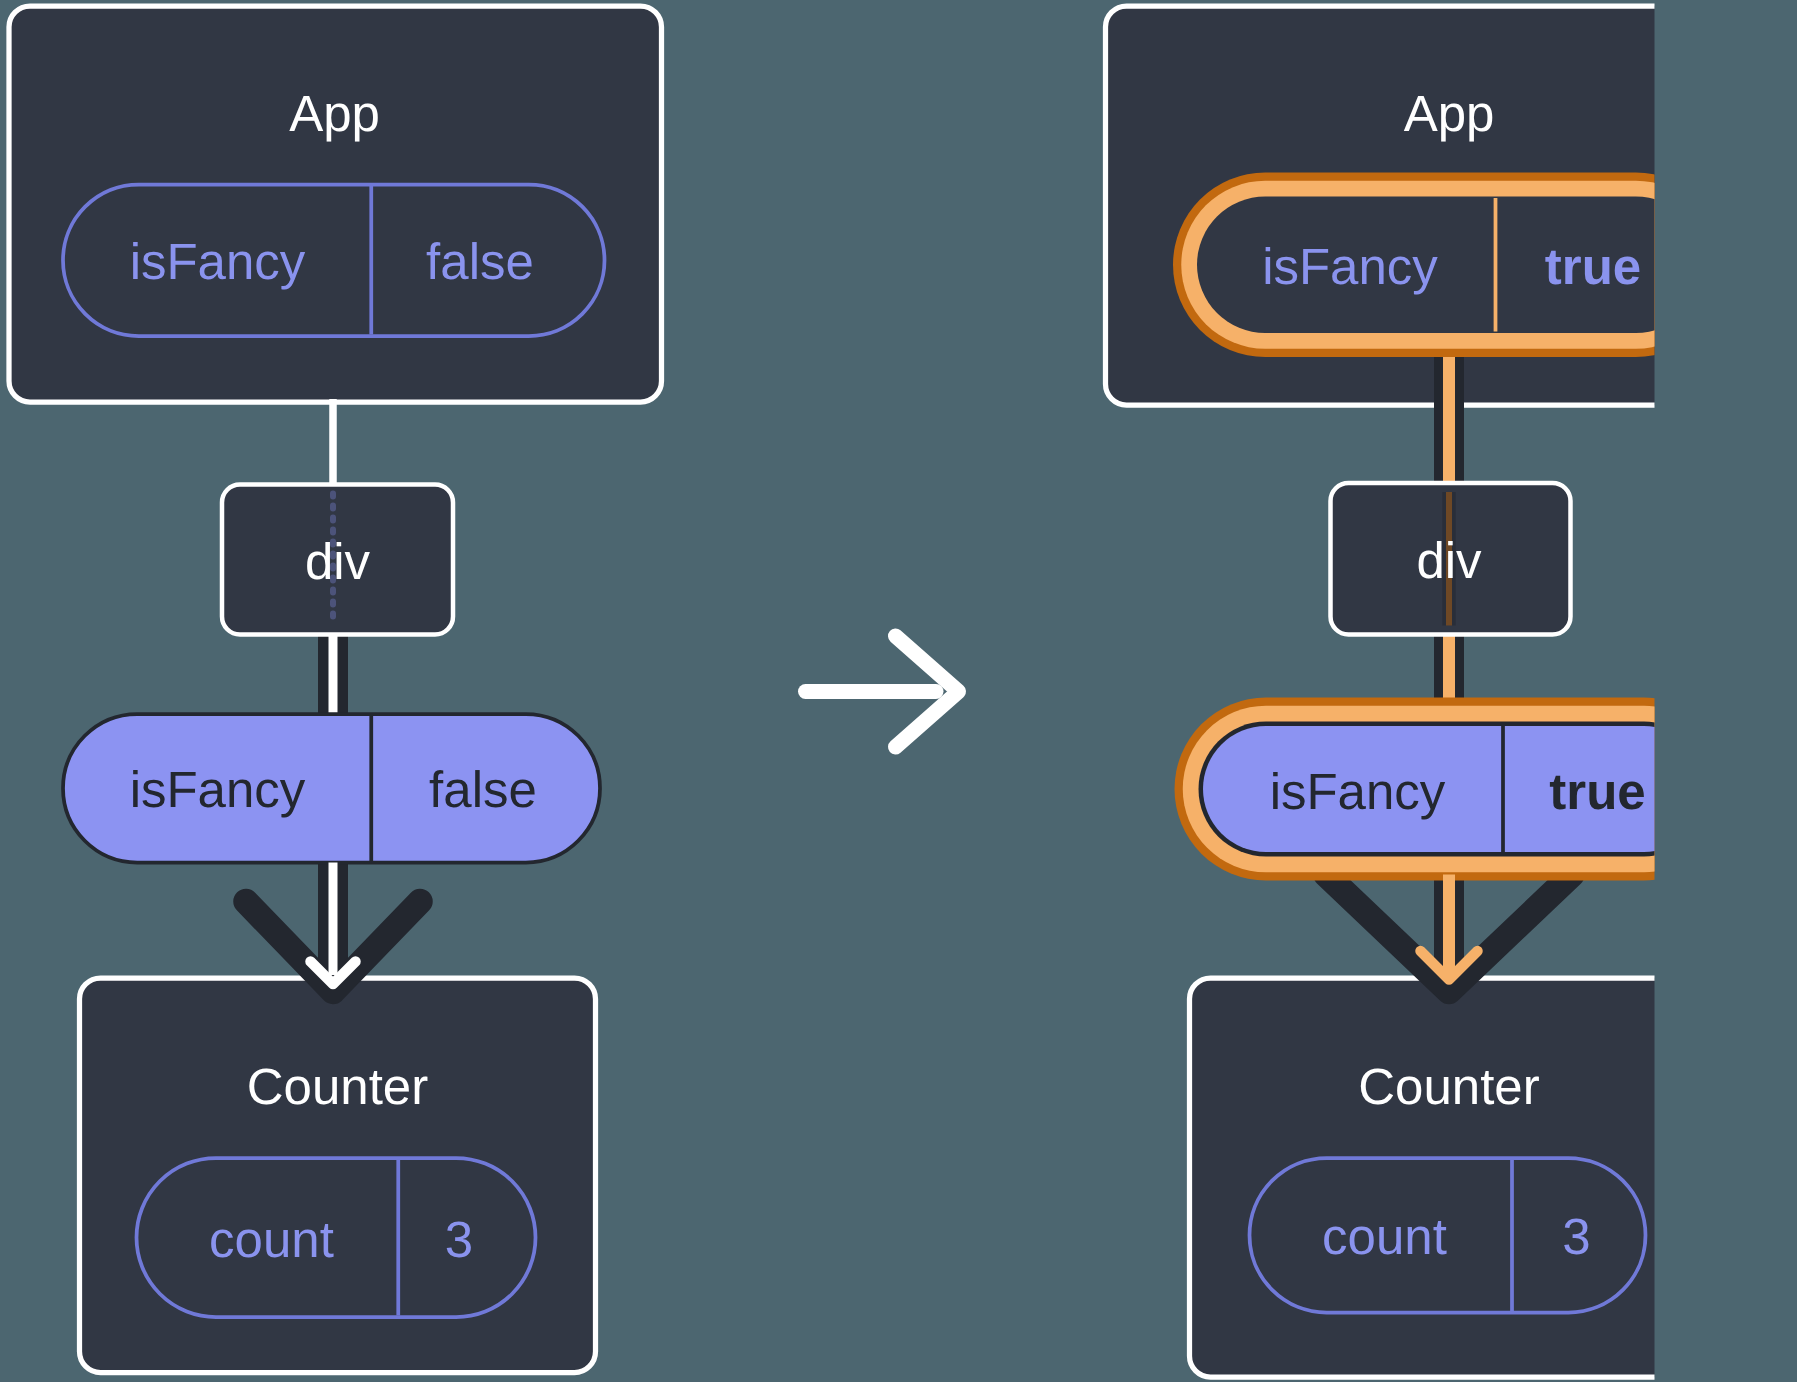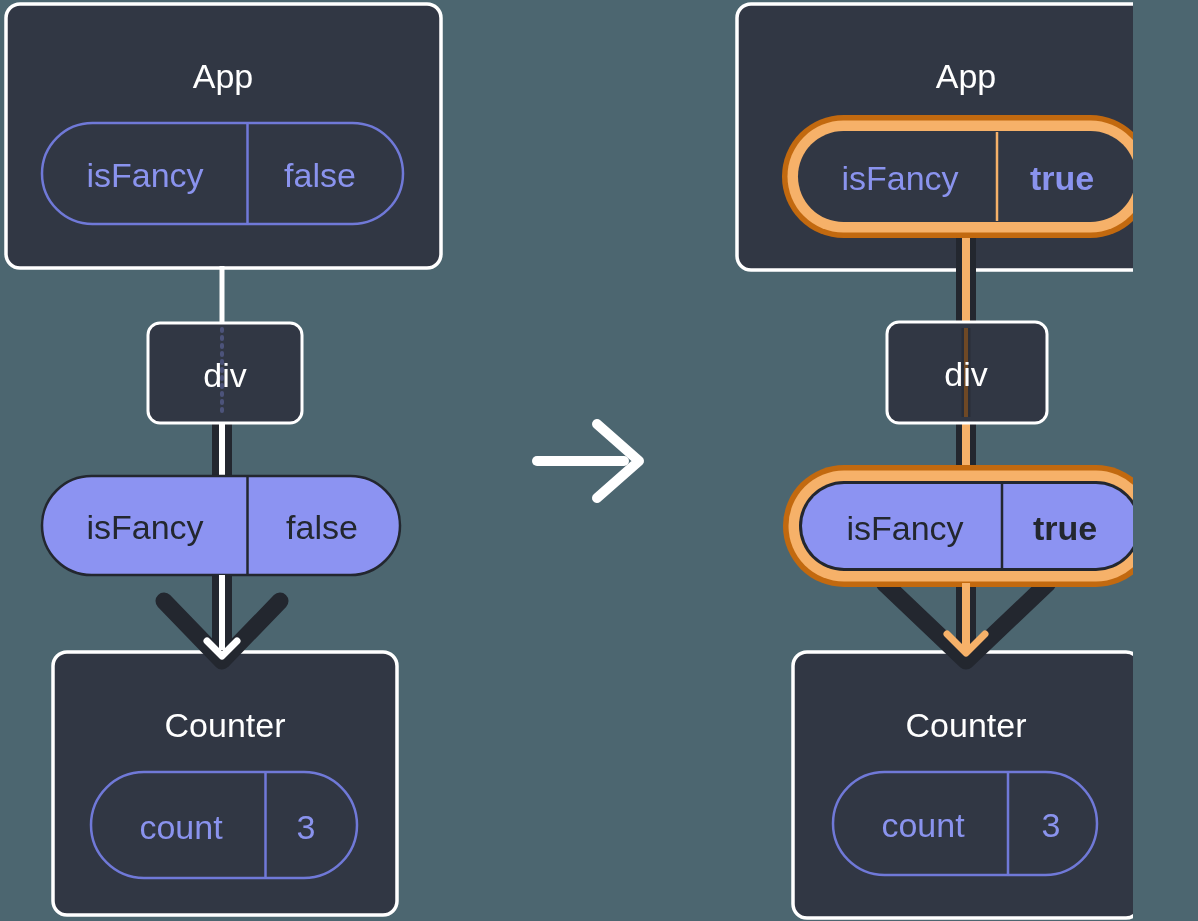--- a/index.html
+++ b/index.html
@@ -1,16 +1,16 @@
 <!DOCTYPE html>
 <html><head>
 <meta charset="utf-8">
 <style>
   html,body{margin:0;padding:0;background:#4C6670;}
-  .stage{position:relative;width:1103px;height:921px;background:#4C6670;overflow:hidden;padding-left:30px;}
+  .stage{position:relative;width:1103px;height:921px;background:#4C6670;overflow:hidden;}
   svg{position:absolute;top:0;left:0;}
   text{font-family:"Liberation Sans","DejaVu Sans",sans-serif;text-anchor:middle;}
   .title{fill:#FFFFFF;font-size:34px;font-weight:500;}
   .ptext{fill:#8A93EE;font-size:34px;font-weight:400;}
   .dtext{fill:#23272F;font-size:34px;font-weight:400;}
   .bold{font-weight:700;}
 </style>
 </head>
 <body>
 

